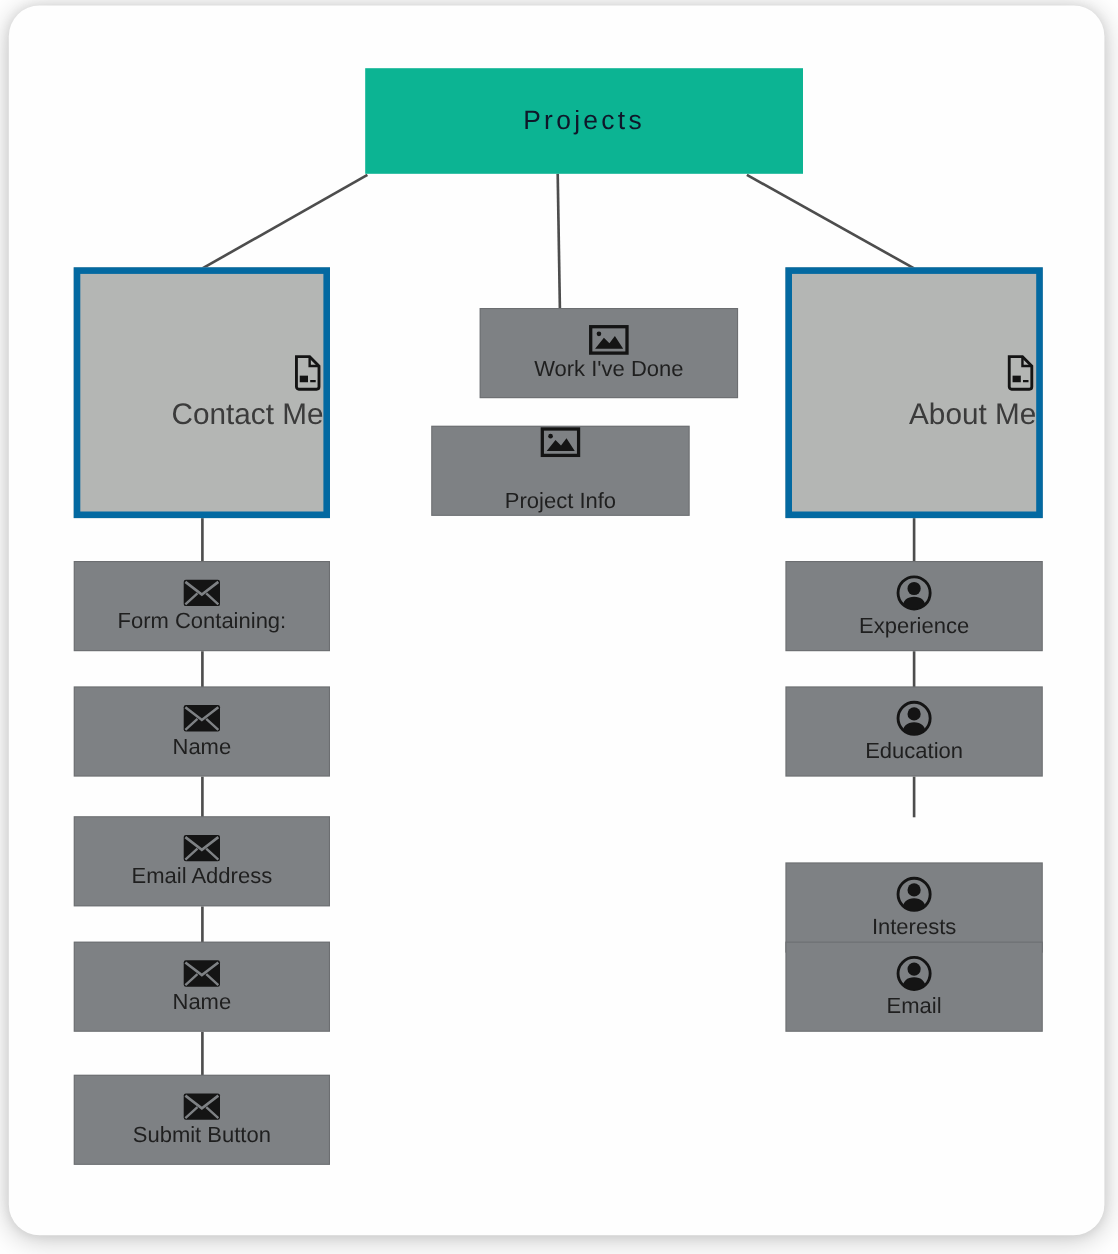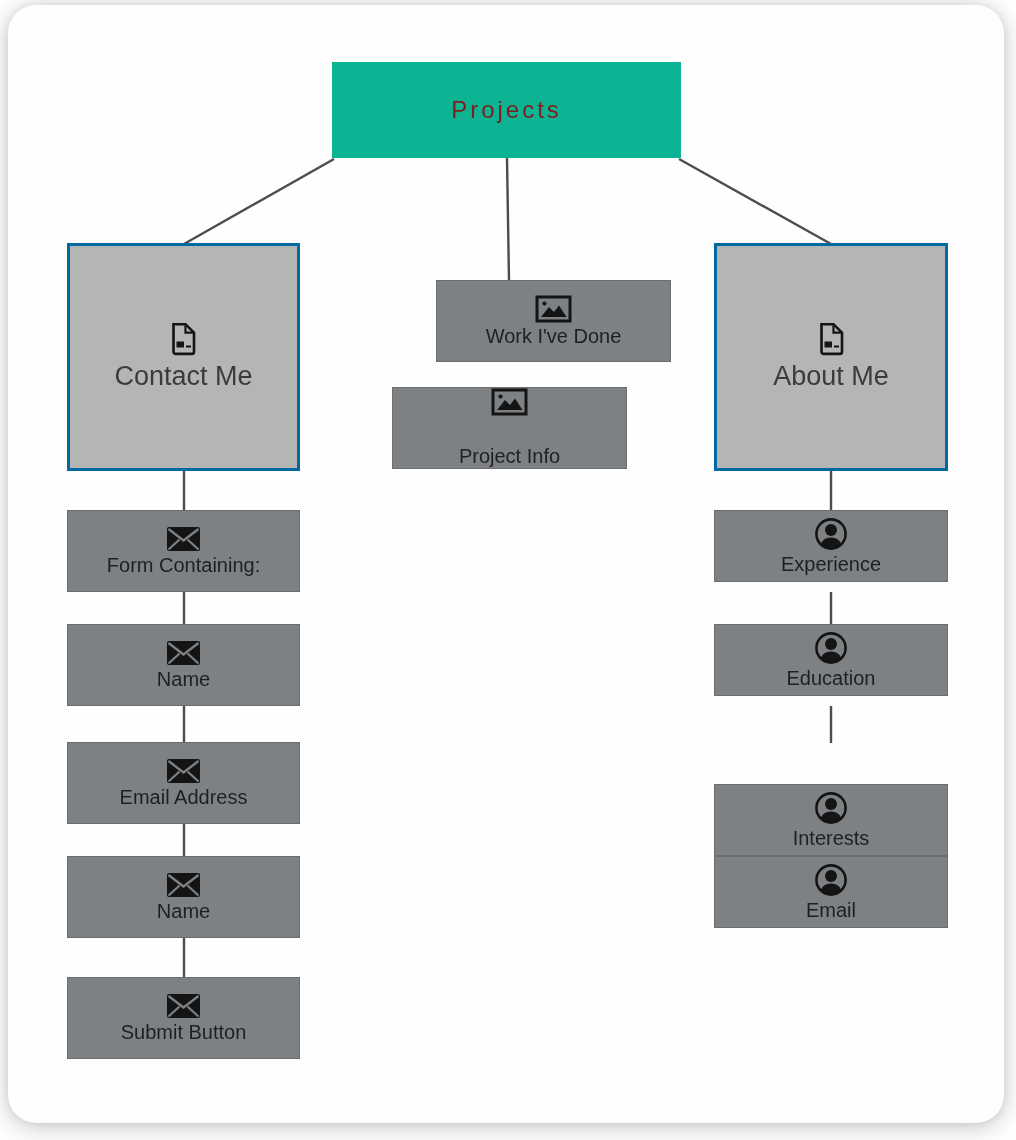--- a/index.html
+++ b/index.html
@@ -33,44 +33,45 @@
     position: absolute;
     display: flex;
     flex-direction: column;
     align-items: center;
     justify-content: center;
     text-align: center;
     box-sizing: border-box;
   }
   .node .icon { line-height: 0; margin-bottom: 5px; }
   .node-root {
-    left: 332px; top: 62px; width: 349px; height: 96px;
+    left: 332px; top: 62px; width: 398px; height: 96px;
     background: #0cb493;
-    color: #7f1d1d;
+    color: #0f172a;
     font-size: 24px;
     letter-spacing: 3px;
   }
   .node-parent {
     background: #b4b6b4;
-    border: 3px solid #0369a1;
+    border: 6px solid #0369a1;
     color: #3b3b3b;
     font-size: 27px;
+    align-items: flex-end;
   }
   .node-contact { left: 67px; top: 243px; width: 233px; height: 228px; }
   .node-about   { left: 714px; top: 243px; width: 234px; height: 228px; }
   .node-child {
     background: #7e8184;
     border: 1px solid rgba(0,0,0,0.14);
     color: #1f1f1f;
     font-size: 20px;
   }
   .node-child .icon { margin-bottom: 2px; }
   .col-left  { left: 67px;  width: 233px; height: 82px; }
   .col-mid   { left: 392px; width: 235px; height: 82px; }
-  .col-right { left: 714px; width: 234px; height: 72px; }
+  .col-right { left: 714px; width: 234px; height: 82px; }
   .l0 { top: 510px; } .l1 { top: 624px; } .l2 { top: 742px; } .l3 { top: 856px; } .l4 { top: 977px; }
   .m0 { top: 280px; margin-left: 44px; } .m1 { top: 387px; justify-content: space-between; }
   .r0 { top: 510px; } .r1 { top: 624px; } .r2 { top: 742px; margin-top: 42px; } .r3 { top: 856px; }
   .label { pointer-events: none; }
 </style>
 </head>
 <body>
 
 <div class="card">
 <div class="canvas">

